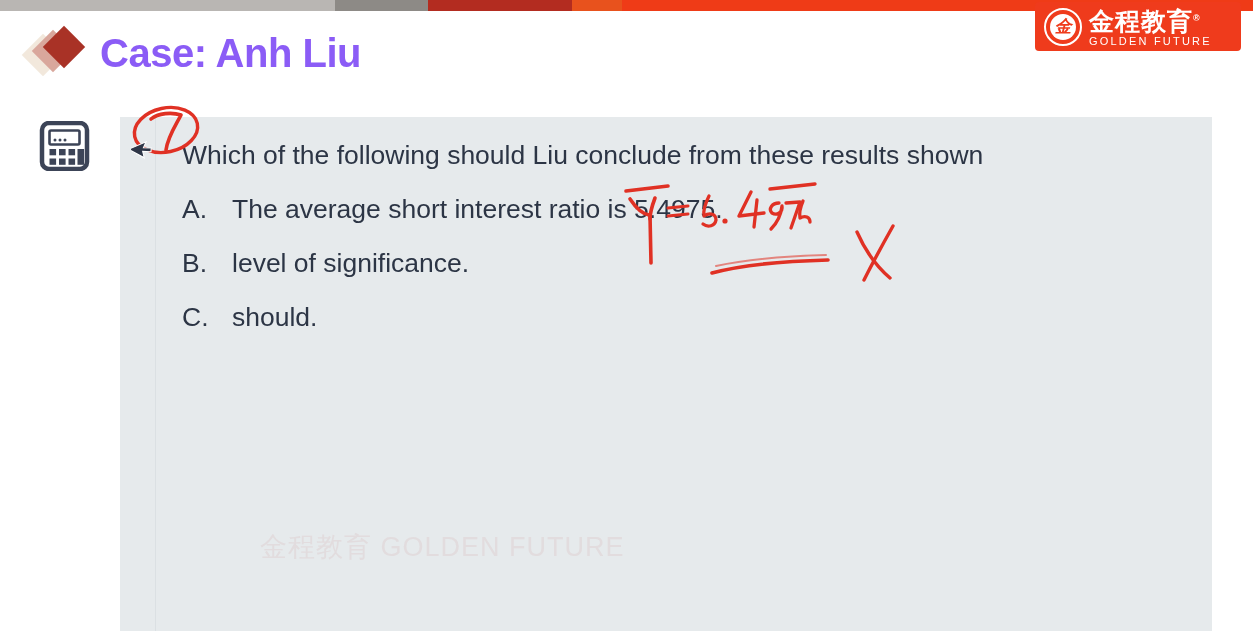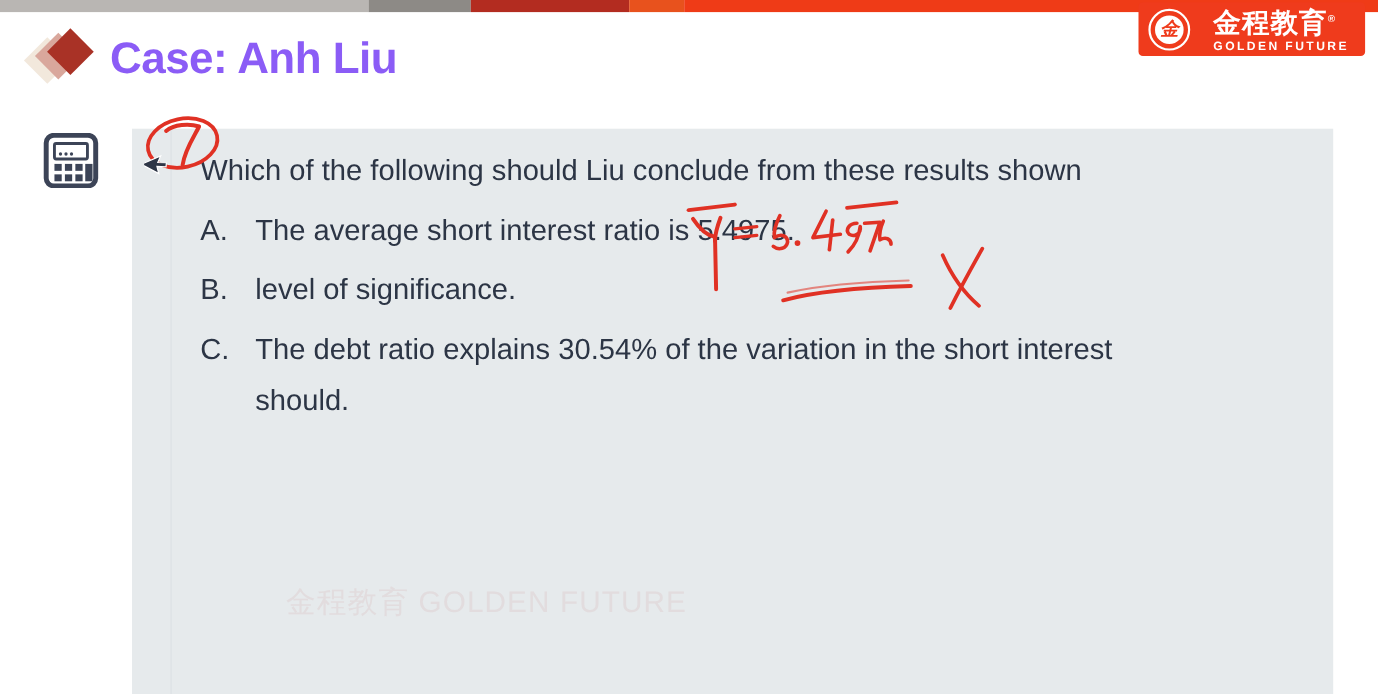--- a/index.html
+++ b/index.html
@@ -70,38 +70,38 @@
     position: relative;
     z-index: 2;
     color: #ef3b1c;
     font-size: 17px;
     font-weight: bold;
     font-family: "Liberation Serif", serif;
     font-style: italic;
     line-height: 1;
   }
   .logo-text {
-    margin-left: 21px;
+    margin-left: 7px;
     display: flex;
     flex-direction: column;
     justify-content: center;
   }
   .logo-cn {
     color: #ffffff;
     font-size: 25px;
     font-weight: bold;
     letter-spacing: 1px;
     line-height: 27px;
     white-space: nowrap;
   }
   .logo-cn sup { font-size: 9px; vertical-align: super; }
   .logo-en {
     color: #ffffff;
     font-size: 11px;
-    font-weight: bold;
+    font-weight: normal;
     letter-spacing: 2.2px;
     line-height: 13px;
     white-space: nowrap;
   }
 
   
   .title-row {
     position: absolute;
     top: 22px;
     left: 28px;
@@ -294,21 +294,20 @@
         <div class="opt">
           <div class="opt-letter">B.</div>
           <div class="opt-body">
             <span class="lastline">level of significance.</span>
           </div>
         </div>
 
         <div class="opt">
           <div class="opt-letter">C.</div>
           <div class="opt-body">
-            <span>The debt ratio explains 30.54% of the variation in the short interest</span>
             <span class="lastline">should.</span>
           </div>
         </div>
 
       </div>
     </div>
   </div>
 
   <svg class="ink" viewBox="0 0 1253 631">
     <g fill="none" stroke="#e03124" stroke-linecap="round" stroke-linejoin="round">

